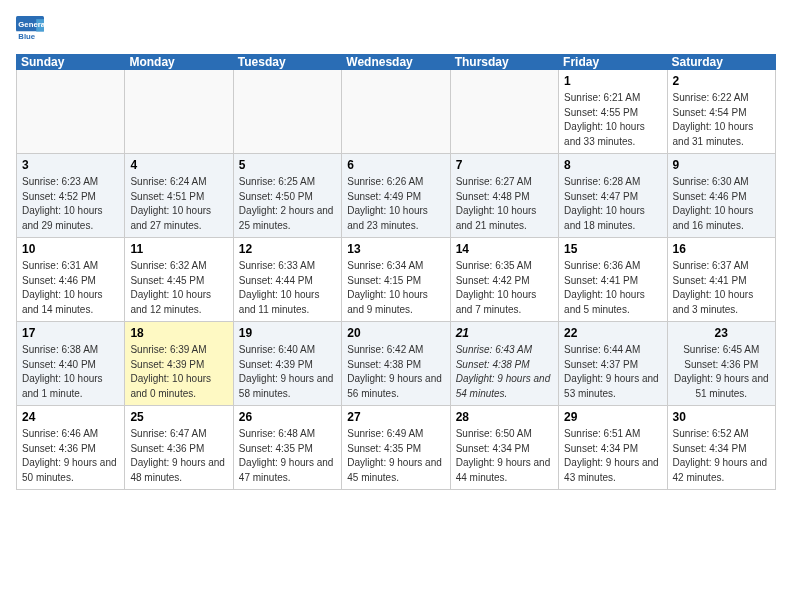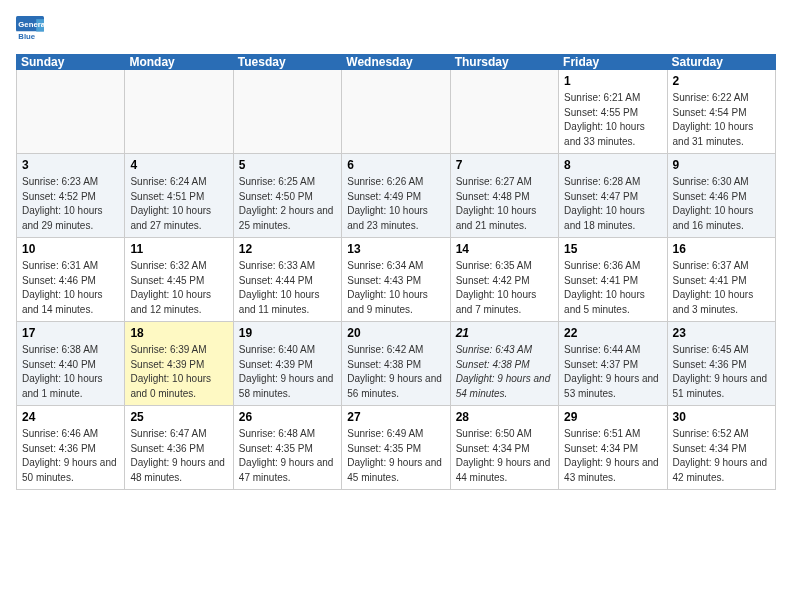--- a/index.html
+++ b/index.html
@@ -161,21 +161,21 @@
         <td>
           <span class="day-num">11</span>
           <div class="day-info"><span>Sunrise: 6:32 AM</span><br><span>Sunset: 4:45 PM</span><br><span>Daylight: 10 hours and 12 minutes.</span></div>
         </td>
         <td>
           <span class="day-num">12</span>
           <div class="day-info"><span>Sunrise: 6:33 AM</span><br><span>Sunset: 4:44 PM</span><br><span>Daylight: 10 hours and 11 minutes.</span></div>
         </td>
         <td>
           <span class="day-num">13</span>
-          <div class="day-info"><span>Sunrise: 6:34 AM</span><br><span>Sunset: 4:43 PM</span><br><span>Daylight: 10 hours and 9 minutes.</span></div>
+          <div class="day-info"><span>Sunrise: 6:34 AM</span><br><span>Sunset: 4:15 PM</span><br><span>Daylight: 10 hours and 9 minutes.</span></div>
         </td>
         <td>
           <span class="day-num">14</span>
           <div class="day-info"><span>Sunrise: 6:35 AM</span><br><span>Sunset: 4:42 PM</span><br><span>Daylight: 10 hours and 7 minutes.</span></div>
         </td>
         <td>
           <span class="day-num">15</span>
           <div class="day-info"><span>Sunrise: 6:36 AM</span><br><span>Sunset: 4:41 PM</span><br><span>Daylight: 10 hours and 5 minutes.</span></div>
         </td>
         <td>
@@ -201,21 +201,21 @@
           <div class="day-info"><span>Sunrise: 6:42 AM</span><br><span>Sunset: 4:38 PM</span><br><span>Daylight: 9 hours and 56 minutes.</span></div>
         </td>
         <td style="background: rgb(240, 244, 248); font-style: italic;">
           <span class="day-num">21</span>
           <div class="day-info"><span>Sunrise: 6:43 AM</span><br><span>Sunset: 4:38 PM</span><br><span>Daylight: 9 hours and 54 minutes.</span></div>
         </td>
         <td style="background: rgb(240, 244, 248);">
           <span class="day-num">22</span>
           <div class="day-info"><span>Sunrise: 6:44 AM</span><br><span>Sunset: 4:37 PM</span><br><span>Daylight: 9 hours and 53 minutes.</span></div>
         </td>
-        <td style="background: rgb(240, 244, 248);">
+        <td style="background: rgb(240, 244, 248); text-align: center;">
           <span class="day-num">23</span>
           <div class="day-info"><span>Sunrise: 6:45 AM</span><br><span>Sunset: 4:36 PM</span><br><span>Daylight: 9 hours and 51 minutes.</span></div>
         </td>
       </tr>
       <tr>
         <td>
           <span class="day-num">24</span>
           <div class="day-info"><span>Sunrise: 6:46 AM</span><br><span>Sunset: 4:36 PM</span><br><span>Daylight: 9 hours and 50 minutes.</span></div>
         </td>
         <td>

